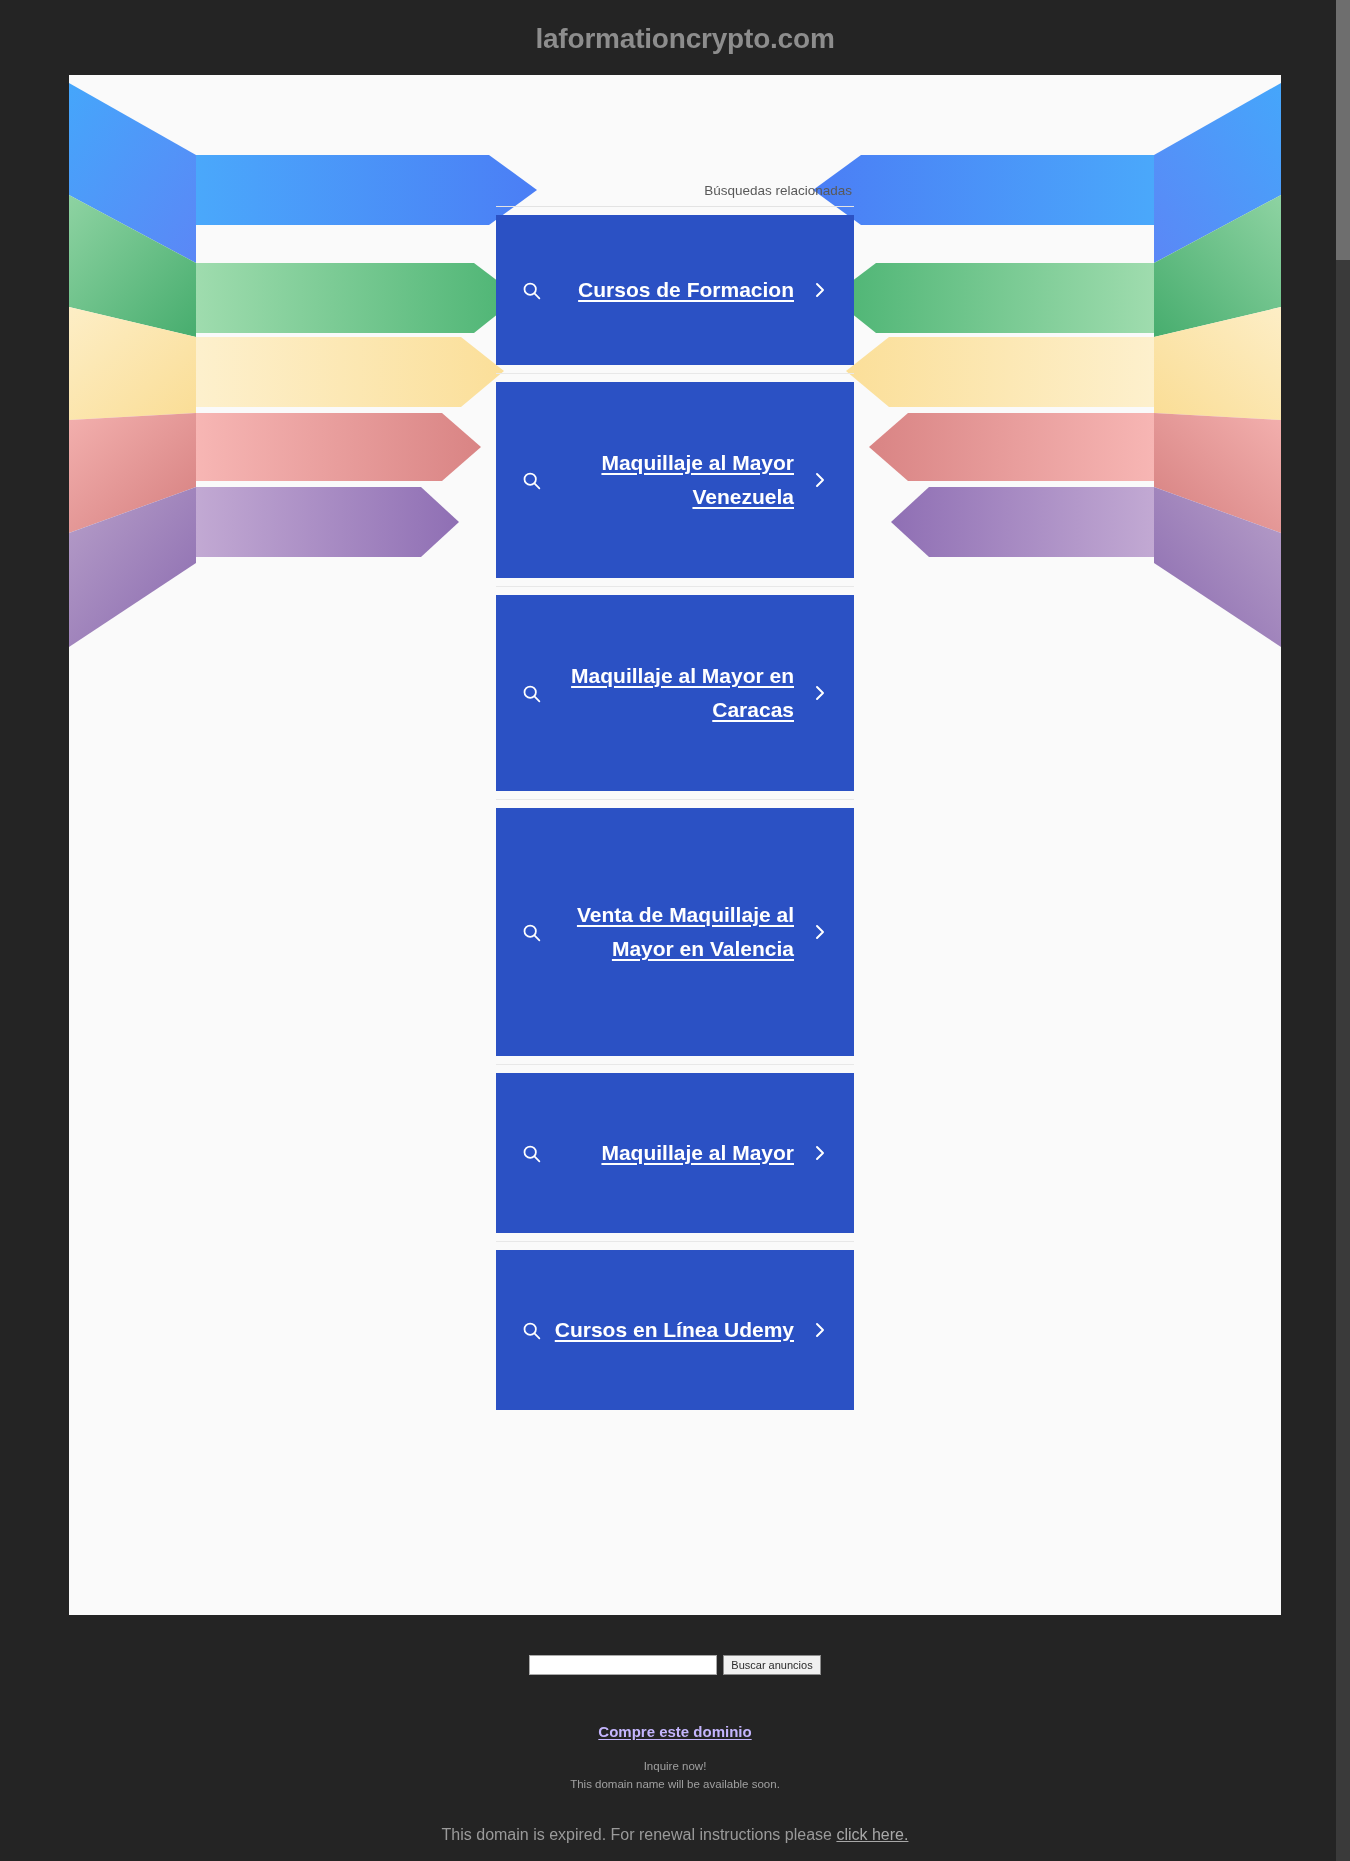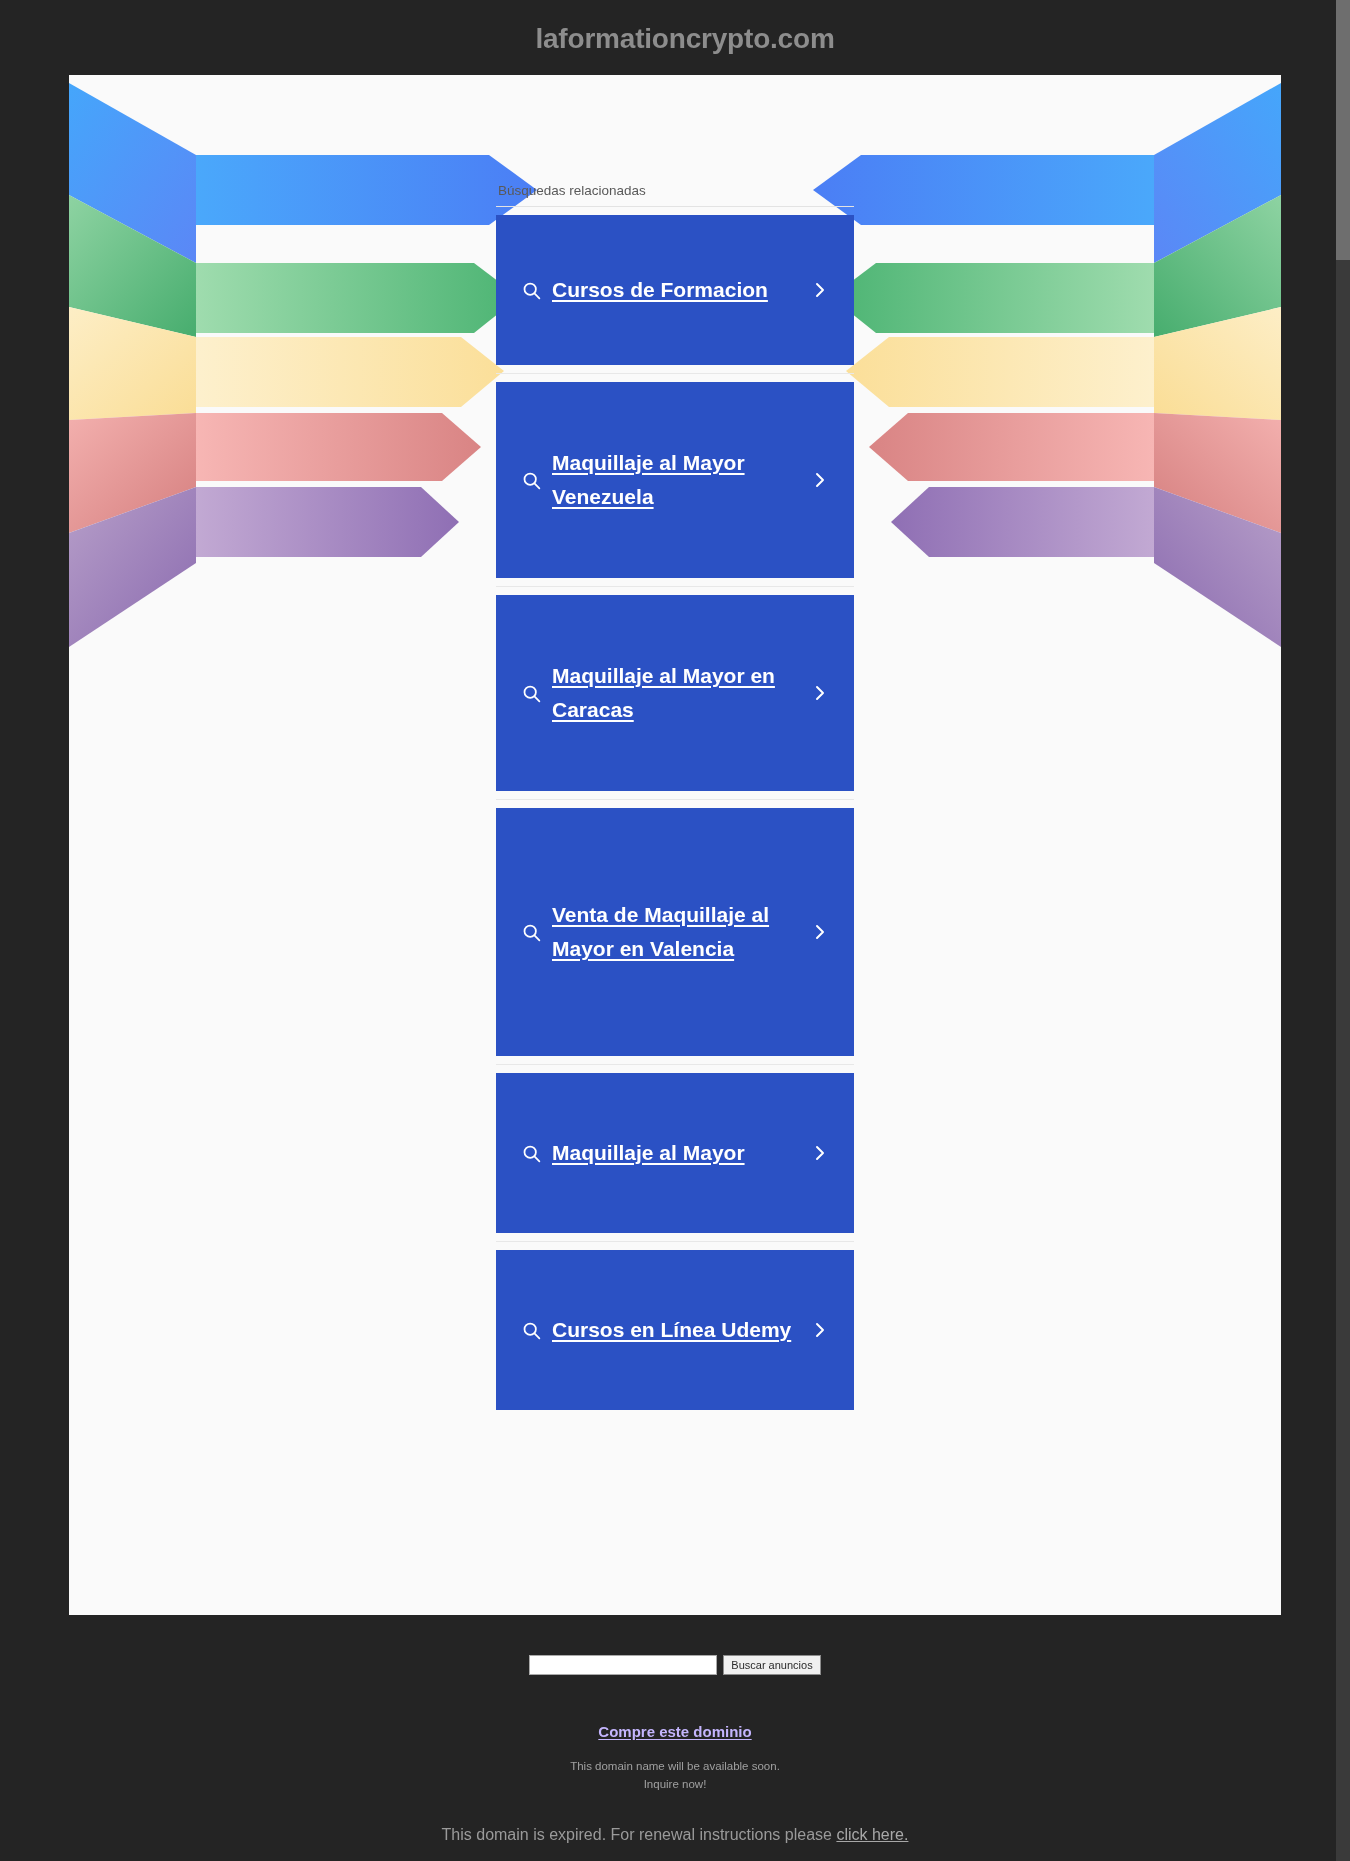--- a/index.html
+++ b/index.html
@@ -44,20 +44,21 @@
   .deco.right { right: 0; }
   .deco svg { display: block; width: 100%; height: 100%; }
 
   
   .related {
     position: relative;
     z-index: 5;
     width: 358px;
     margin: 0 auto;
     padding-top: 108px;
+    text-align: right;
   }
   .related-heading {
     font-size: 13.5px;
     color: #595959;
     padding: 0 2px 7px 2px;
     border-bottom: 1px solid #e3e3e3;
     line-height: 1.2;
   }
   .rs-item {
     border-bottom: 1px solid #e8e8e8;
@@ -365,22 +366,22 @@
 <div class="footer">
 
   <div class="search-row">
     <input class="search-input" type="text" value="" placeholder="" style="">
     <button class="search-btn">Buscar anuncios</button>
   </div>
 
   <a class="buy-link">Compre este dominio</a>
 
   <div class="avail-lines">
+    <div>Inquire now!</div>
     <div>This domain name will be available soon.</div>
-    <div>Inquire now!</div>
   </div>
 
   <div class="expired-line">
     <span>This domain is expired. For renewal instructions please </span><a>click here.</a>
   </div>
 
   
 
   
 </div>

